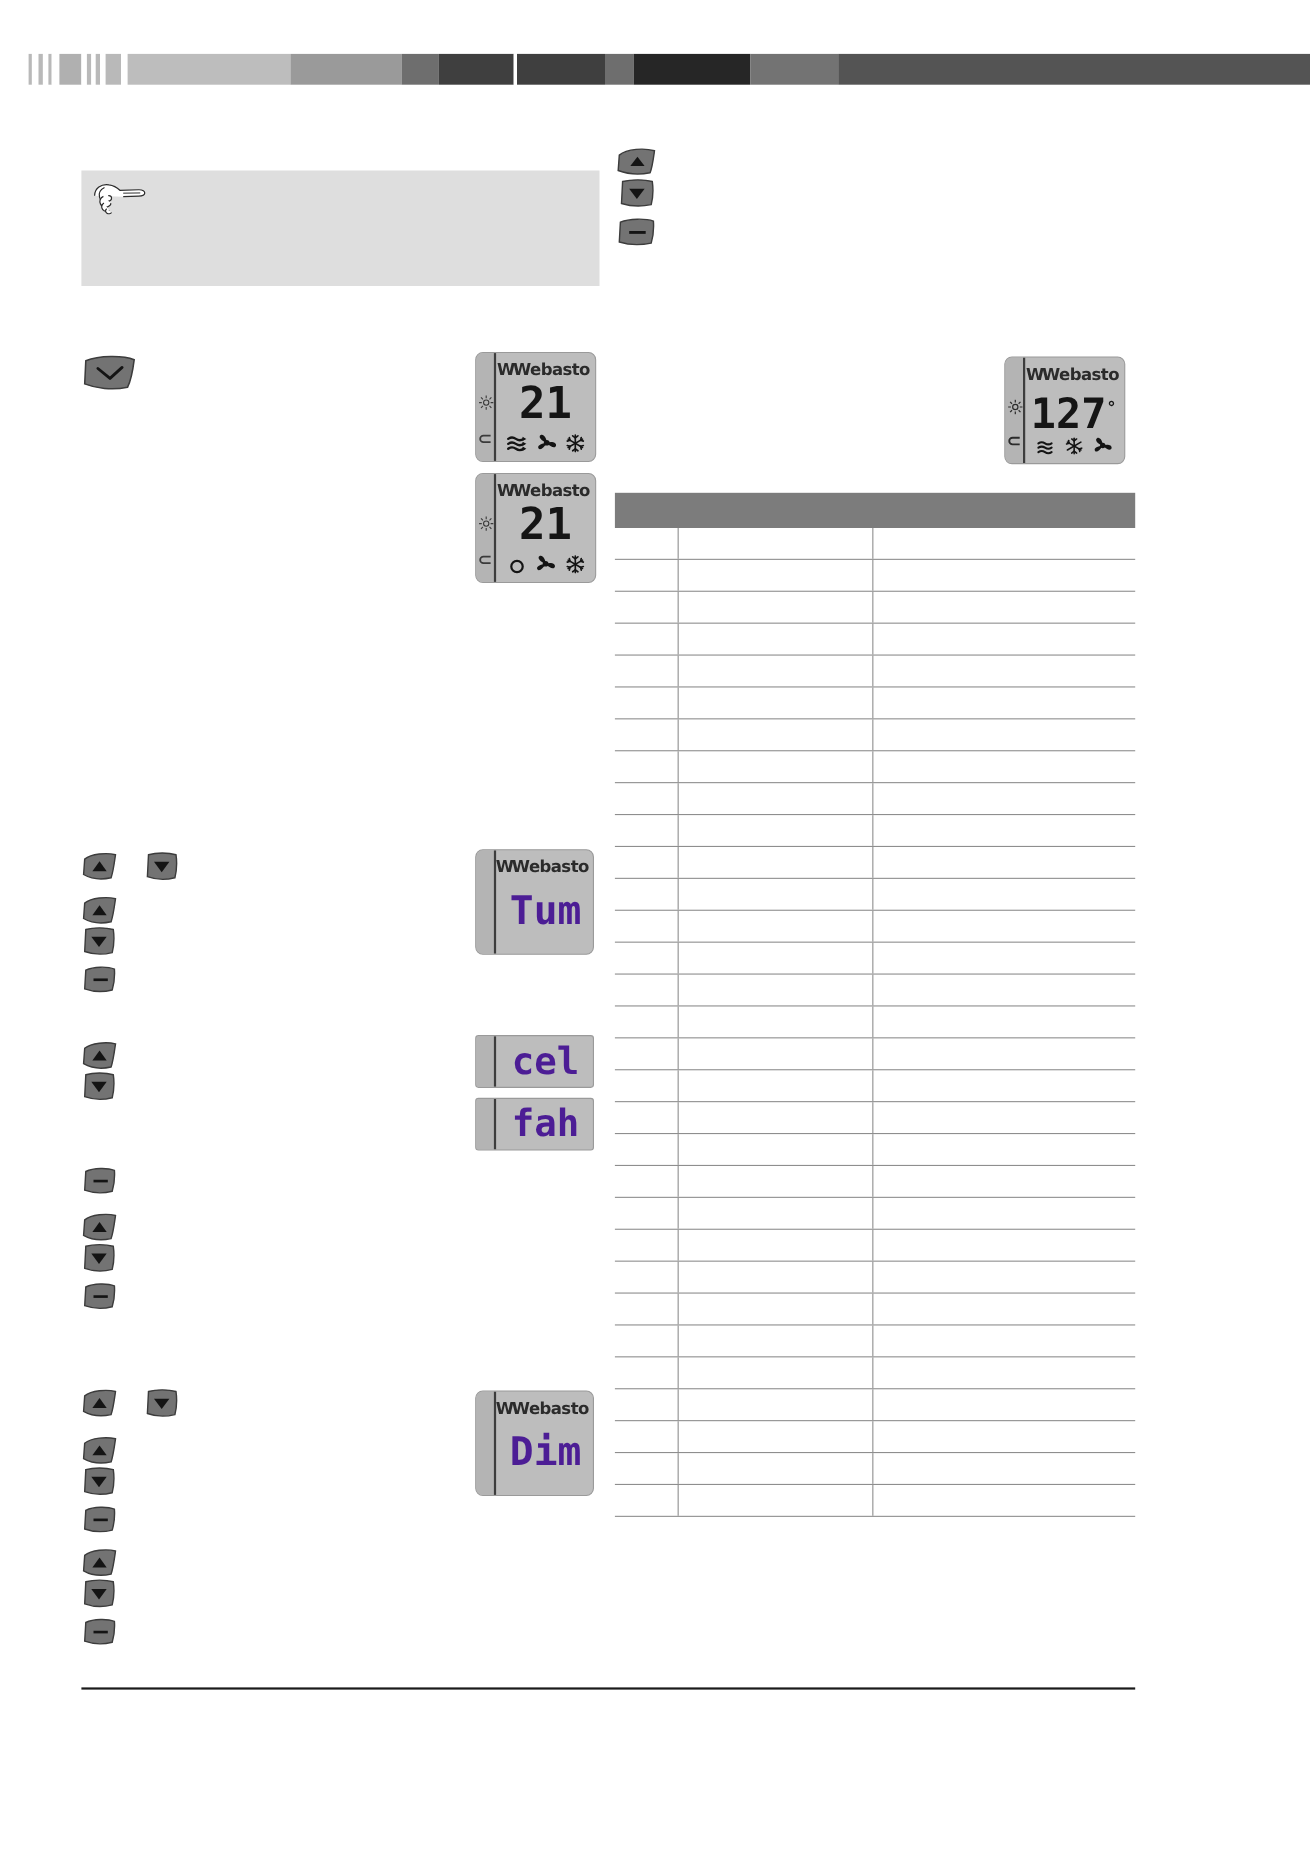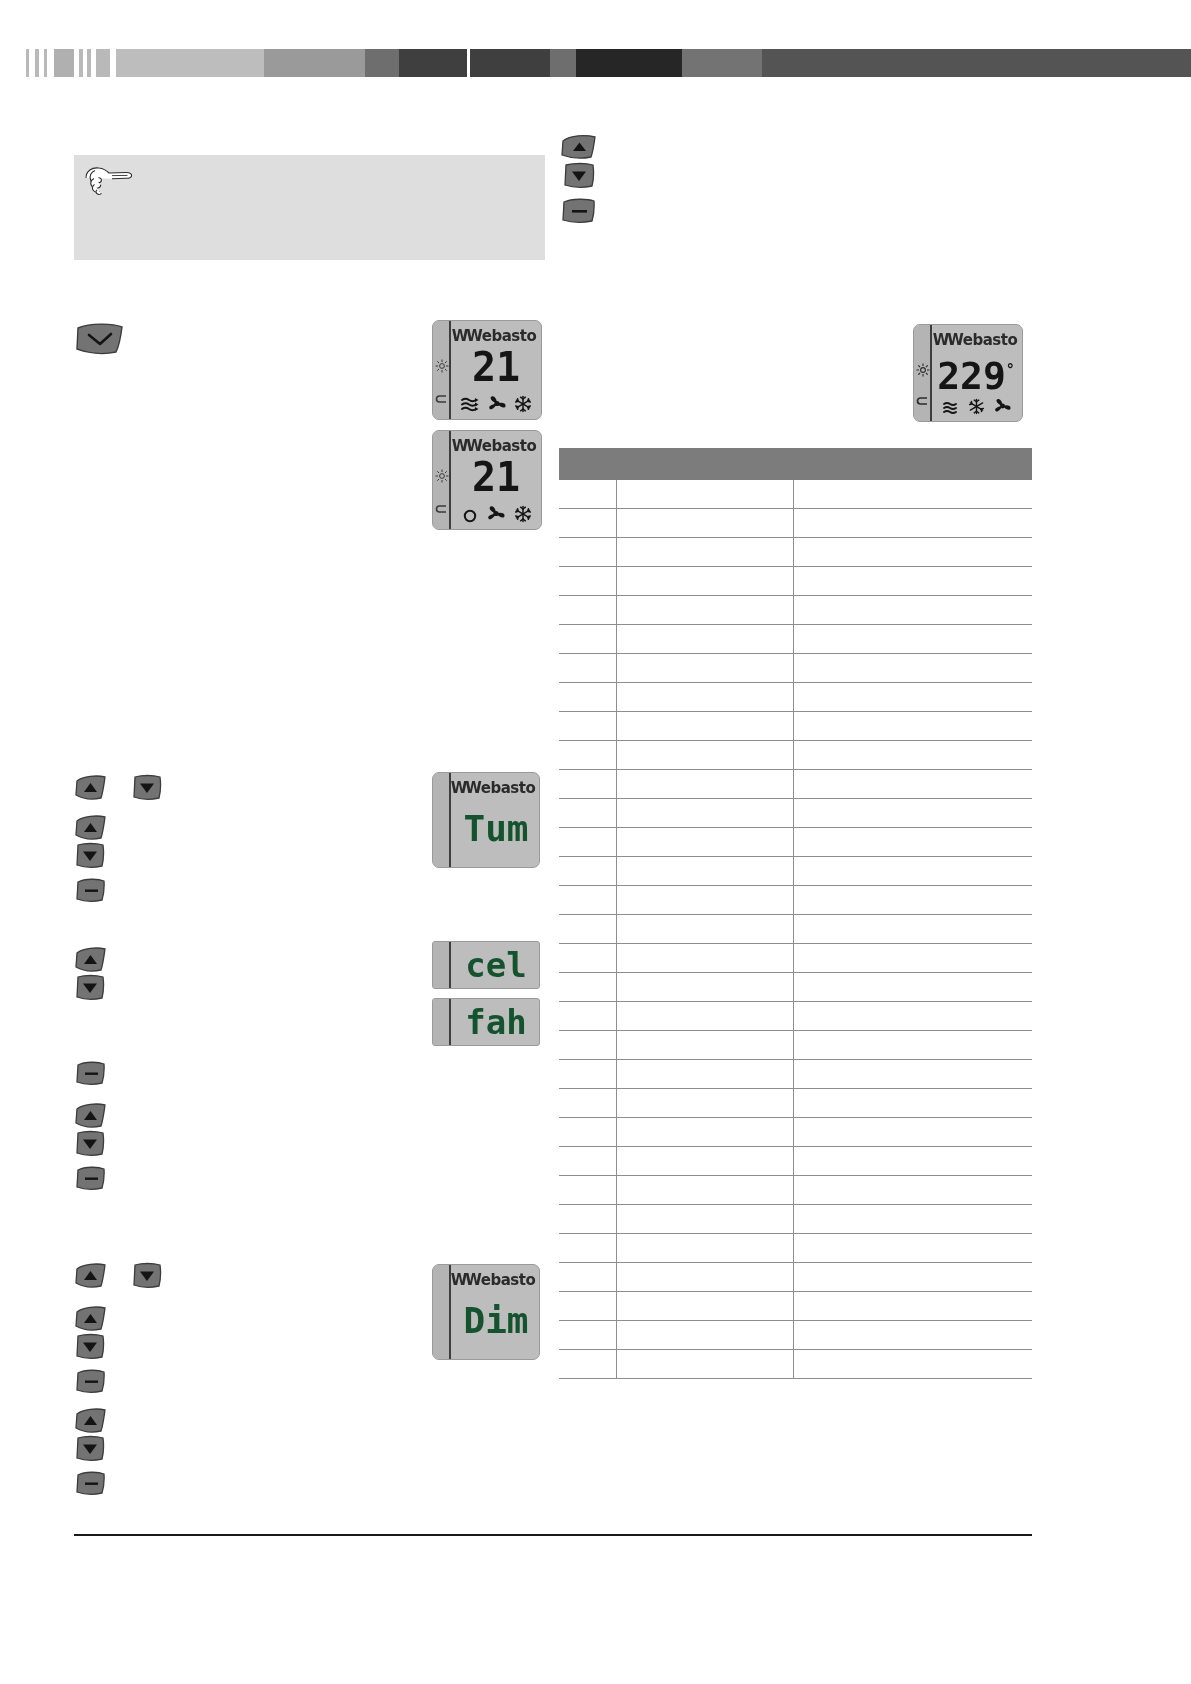--- a/index.html
+++ b/index.html
@@ -72,21 +72,21 @@
     text-align: center;
     font-family: "DejaVu Sans Mono", monospace;
     font-weight: bold;
     color: #151515;
   }
   .lcd-word {
     position: absolute; left: 20px; right: 0;
     text-align: center;
     font-family: "DejaVu Sans Mono", monospace;
     font-weight: bold;
-    color: #14532d;
+    color: #4c1d95;
   }
   .lcd-iconrow {
     position: absolute; left: 20px; right: 2px; bottom: 2px;
     display: flex; align-items: flex-end; justify-content: space-evenly;
   }
   .lcd-sideicon {
     position: absolute; left: 1px;
     width: 16px; text-align: center;
   }
 
@@ -487,21 +487,21 @@
             <path d="M4 10 L2.3 11.7"></path>
         </g>
       </svg>
     </div>
     <div class="lcd-sideicon" style="top:70px;">
       <svg width="14" height="14" viewBox="0 0 14 14">
         <path d="M11 3 H4.5 A3 3 0 0 0 4.5 9 H11" fill="none" stroke="#2b2b2b" stroke-width="1.7"></path>
       </svg>
     </div>
     <div class="lcd-brand"><span class="wmark">W</span><span>Webasto</span></div>
-    <div class="lcd-value" style="top:26px; font-size:38px; line-height:38px; left:16px;"><span>229</span><span style="font-size:15px; vertical-align:super;">°</span></div>
+    <div class="lcd-value" style="top:26px; font-size:38px; line-height:38px; left:16px;"><span>127</span><span style="font-size:15px; vertical-align:super;">°</span></div>
     <div class="lcd-iconrow">
       <span>
         <svg width="17" height="15" viewBox="0 0 17 15">
           <g fill="none" stroke="#141414" stroke-width="1.9" stroke-linecap="round">
             <path d="M2 4 Q5 2, 8 4 T14 4"></path>
             <path d="M2 8 Q5 6, 8 8 T14 8"></path>
             <path d="M2 12 Q5 10, 8 12 T14 12"></path>
           </g>
         </svg>
       </span>

